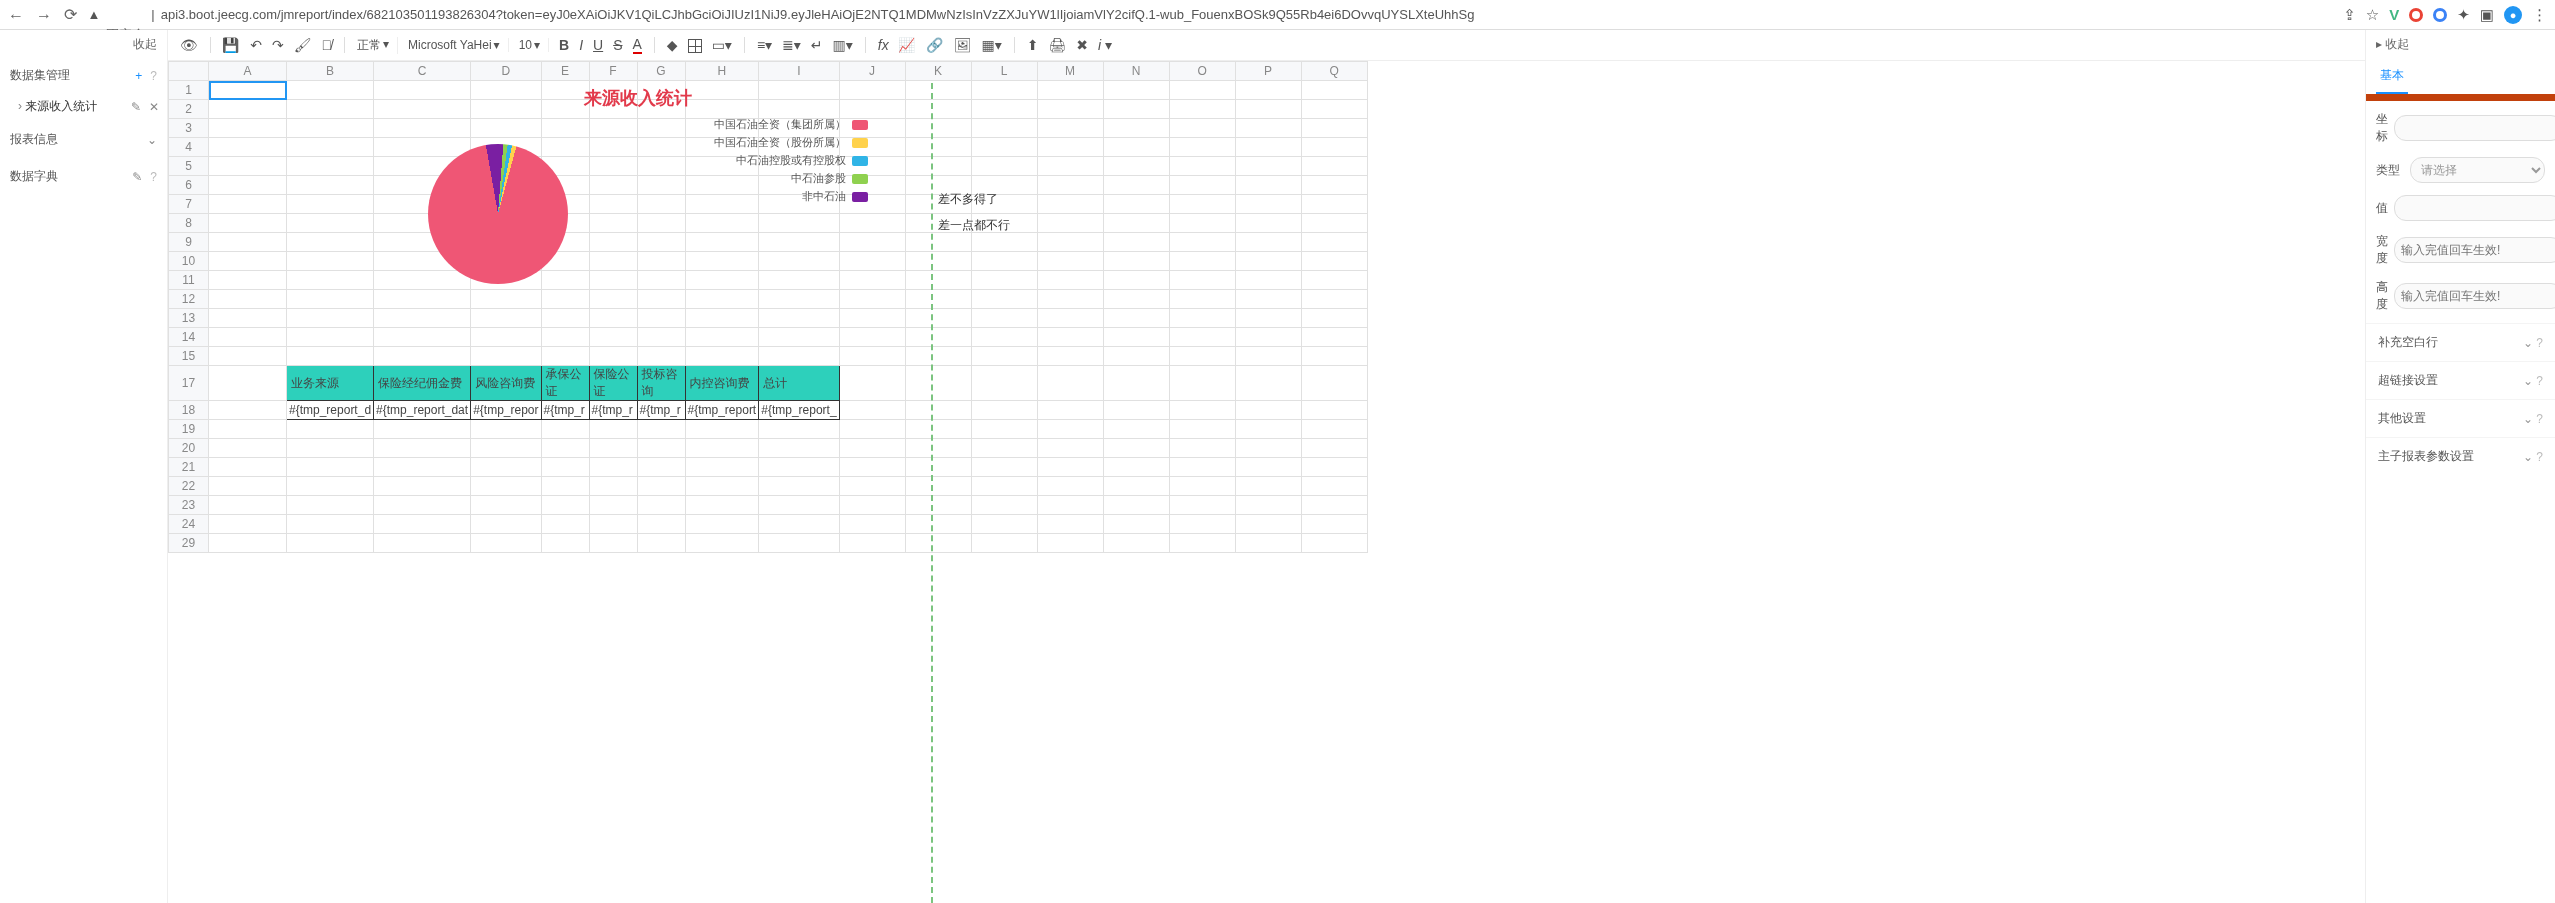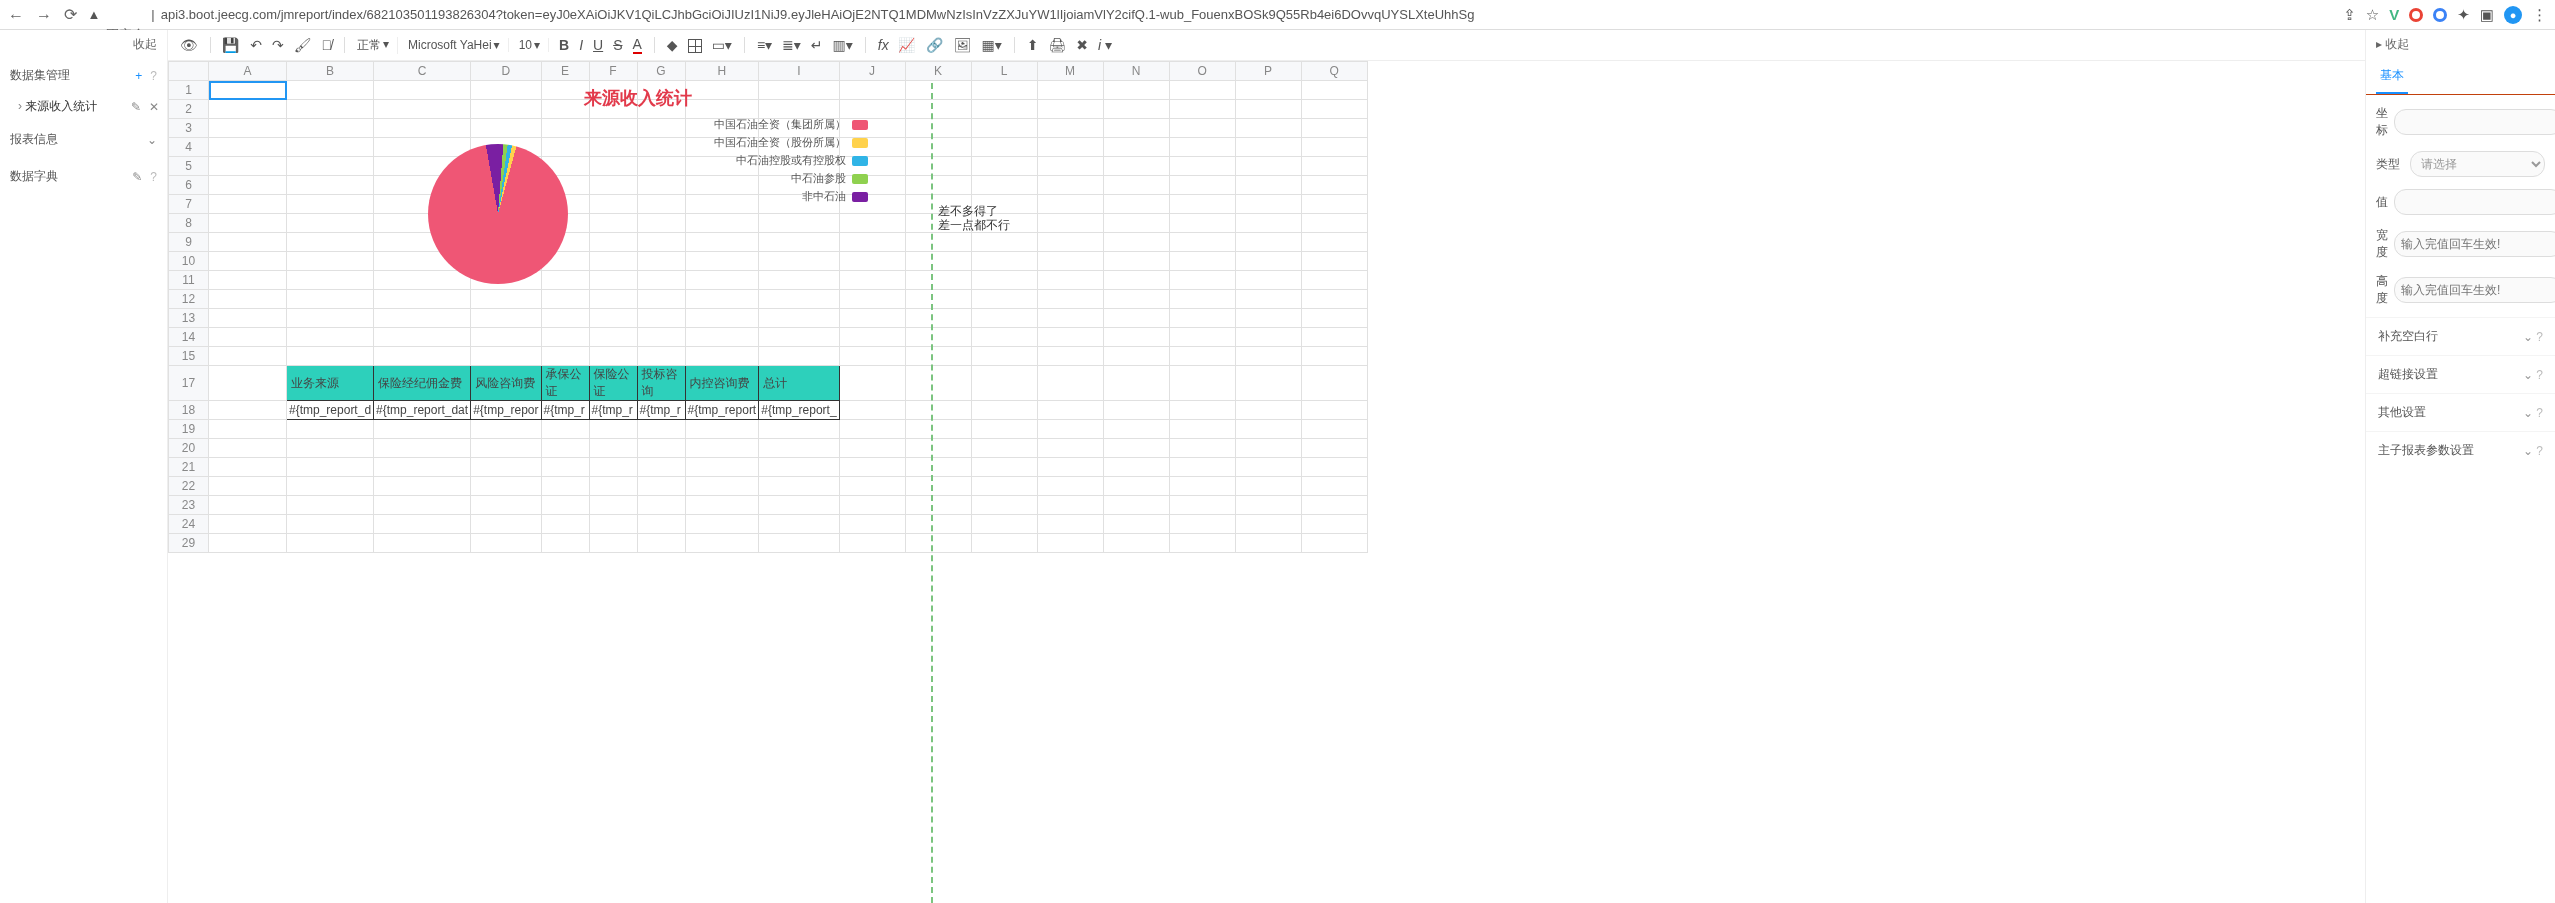--- a/index.html
+++ b/index.html
@@ -69,21 +69,21 @@
   .annot { position:absolute; left:770px; font-size:12px; color:#333; }
   
   
   td.hdr { background:#2dd0bb !important; color:#111; padding:0 4px; border:1px solid #333 !important; }
   td.dat { background:#fff; padding:0 2px; border:1px solid #333 !important; white-space:nowrap; overflow:hidden; }
   
   
   .right-panel { width:190px; border-left:1px solid #eee; background:#fff; display:flex; flex-direction:column; }
   .right-panel .collapse { padding:6px 10px; color:#666; }
   .right-panel .collapse::before{ content:"▸ "; }
-  .tabs { border-bottom:1px solid #c2410c; padding:0 10px; }
+  .tabs { border-bottom:7px solid #c2410c; padding:0 10px; }
   .tab { display:inline-block; padding:8px 4px; color:#1890ff; border-bottom:2px solid #1890ff; }
   .form { padding:10px 10px; display:flex; flex-direction:column; gap:12px; }
   .form-row { display:flex; align-items:center; gap:6px; }
   .form-row label { width:28px; color:#555; }
   .form-row input, .form-row select { flex:1; height:26px; border:1px solid #ddd; border-radius:12px; padding:0 6px; font-size:12px; color:#999; background:#fafafa; }
   .form-row .num { display:flex; align-items:center; }
   .form-row .num input{ text-align:left; }
   .acc-item { display:flex; align-items:center; justify-content:space-between; padding:10px 12px; color:#555; border-top:1px solid #f4f4f4; }
   .acc-item .ar { color:#999; }
   .qmark { color:#bbb; }
@@ -721,21 +721,21 @@
                 <span class="legend-sw" style="background:#8fd14f"></span>
               </div>
               <div class="legend-row">
                 <span>非中石油</span>
                 <span class="legend-sw" style="background:#7a1fa2"></span>
               </div>
             </div>
         </div>
       </div>
 
-      <div class="annot" style="top:142px">差不多得了</div>
+      <div class="annot" style="top:130px">差不多得了</div>
       <div class="annot" style="top:156px">差一点都不行</div>
     </div>
   </div>
 
   <div class="right-panel">
     <div class="collapse">收起</div>
     <div class="tabs"><span class="tab">基本</span></div>
     <div class="form">
       <div class="form-row">
         <label>坐标</label>

